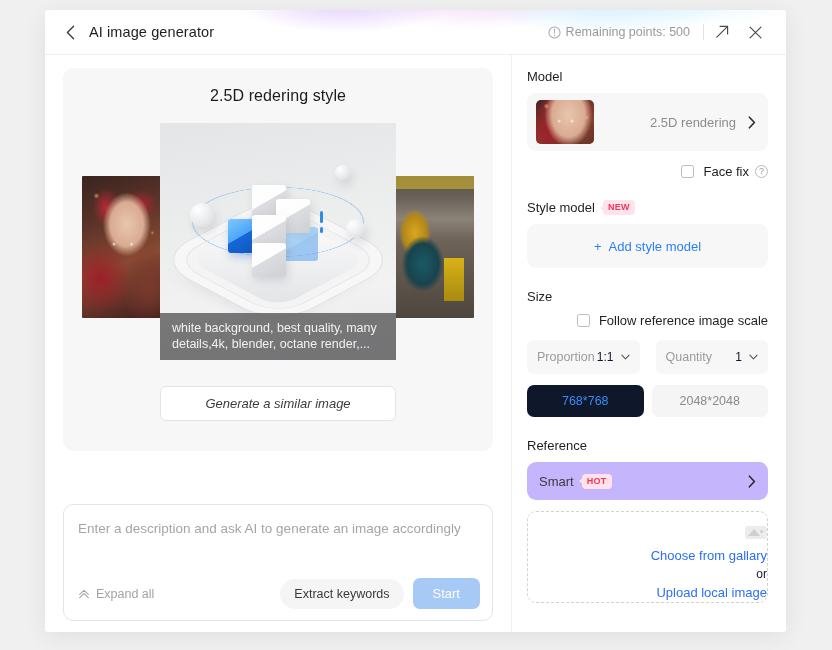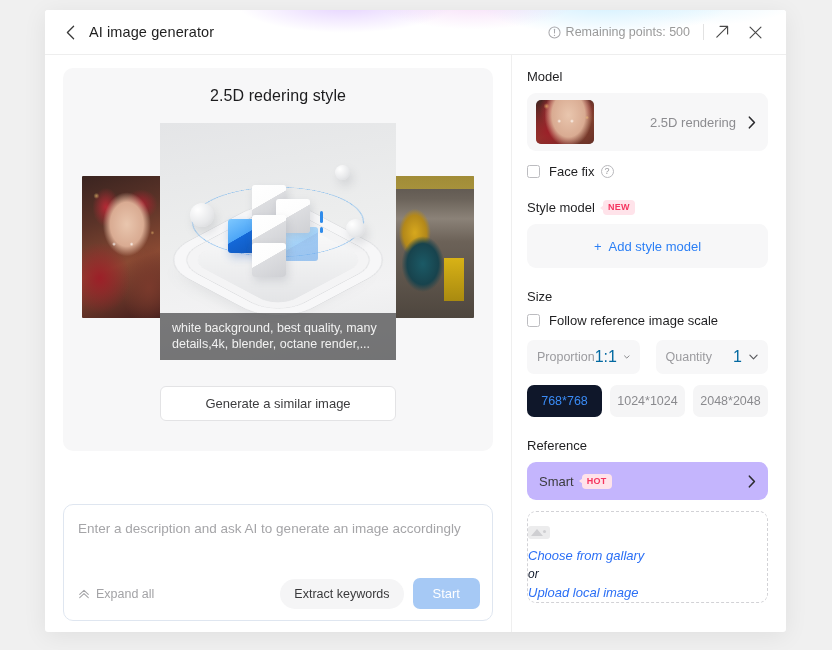--- a/index.html
+++ b/index.html
@@ -256,20 +256,21 @@
   #gen-similar-wrap { display: flex; justify-content: center; margin-top: 16px; }
   #gen-similar {
     border: 1px solid #e3e3e5;
     background: #ffffff;
     border-radius: 6px;
     font-size: 13px;
     color: #3c3c3e;
     padding: 9px 44px;
     cursor: pointer;
     font-family: "Liberation Sans", sans-serif;
+    font-style: italic;
   }
 
   
   #prompt-box {
     margin-top: 53px;
     border: 1px solid #dfe6f0;
     border-radius: 10px;
     height: 117px;
     flex: 0 0 117px;
     padding: 14px 14px 0 14px;
@@ -368,20 +369,21 @@
   .chev {
     color: #2b2b2e;
     font-size: 13px;
     line-height: 1;
   }
 
   .check-row {
     display: flex; align-items: center;
     margin-top: 13px;
     cursor: pointer;
+    justify-content: flex-end;
   }
   .checkbox {
     width: 13px; height: 13px;
     border: 1.3px solid #bcbcc0;
     border-radius: 2.5px;
     flex: 0 0 13px;
     background: #fff;
   }
   .check-label { font-size: 13px; color: #1f1f21; margin-left: 9px; }
   .q-icon {
@@ -411,21 +413,21 @@
     background: #f7f7f8;
     border-radius: 7px;
     height: 34px;
     display: flex; align-items: center;
     padding: 0 10px;
     flex: 1 1 0;
     cursor: pointer;
     min-width: 0;
   }
   .sel-label { font-size: 12.5px; color: #9b9b9f; white-space: nowrap; }
-  .sel-value { font-size: 16px; color: #0369a1; margin-left: auto; padding-right: 7px; }
+  .sel-value { font-size: 12px; color: #0f172a; margin-left: auto; padding-right: 7px; }
   .caret { color: #5a5a5e; font-size: 9px; line-height: 1; }
 
   #res-row { display: flex; gap: 8px; margin-top: 11px; }
   .res-chip {
     flex: 1 1 0;
     height: 32px;
     border-radius: 7px;
     display: flex; align-items: center; justify-content: center;
     font-size: 12.5px;
     background: #f5f5f6;
@@ -443,25 +445,24 @@
     cursor: pointer;
   }
   #smart-label { font-size: 13px; color: #3b3b3e; }
   #smart-chev { margin-left: auto; }
 
   #upload-box {
     margin-top: 11px;
     border: 1px dashed #d2d2d6;
     border-radius: 9px;
     height: 92px;
-    display: flex; flex-direction: column; align-items: flex-start;
+    display: flex; flex-direction: column; align-items: flex-end;
     padding-top: 14px;
     cursor: pointer;
     overflow: hidden;
-    font-style: italic;
   }
   #upload-icon {
     width: 22px; height: 18px;
     border-radius: 3px;
     background: #ececed;
     position: relative;
     margin-bottom: 7px;
   }
   #upload-icon::before {
     content: "";
@@ -626,21 +627,20 @@
           <span class="sel-label">Quantity</span>
           <span class="sel-value">1</span>
           <svg class="caret" width="9" height="6" viewBox="0 0 10 6">
             <path d="M1 1 L5 5 L9 1" fill="none" stroke="currentColor" stroke-width="1.3" stroke-linecap="round" stroke-linejoin="round"></path>
           </svg>
         </div>
       </div>
 
       <div id="res-row">
         <div class="res-chip selected">768*768</div>
-        <div class="res-chip">1024*1024</div>
         <div class="res-chip">2048*2048</div>
       </div>
 
       <div class="sec-title mt-section">Reference</div>
 
       <div id="smart-card">
         <span id="smart-label">Smart</span>
         <span class="badge">HOT</span>
         <svg id="smart-chev" class="chev" width="8" height="13" viewBox="0 0 8 13">
           <path d="M1.4 1.2 L6.4 6.5 L1.4 11.8" fill="none" stroke="currentColor" stroke-width="1.6" stroke-linecap="round" stroke-linejoin="round"></path>

